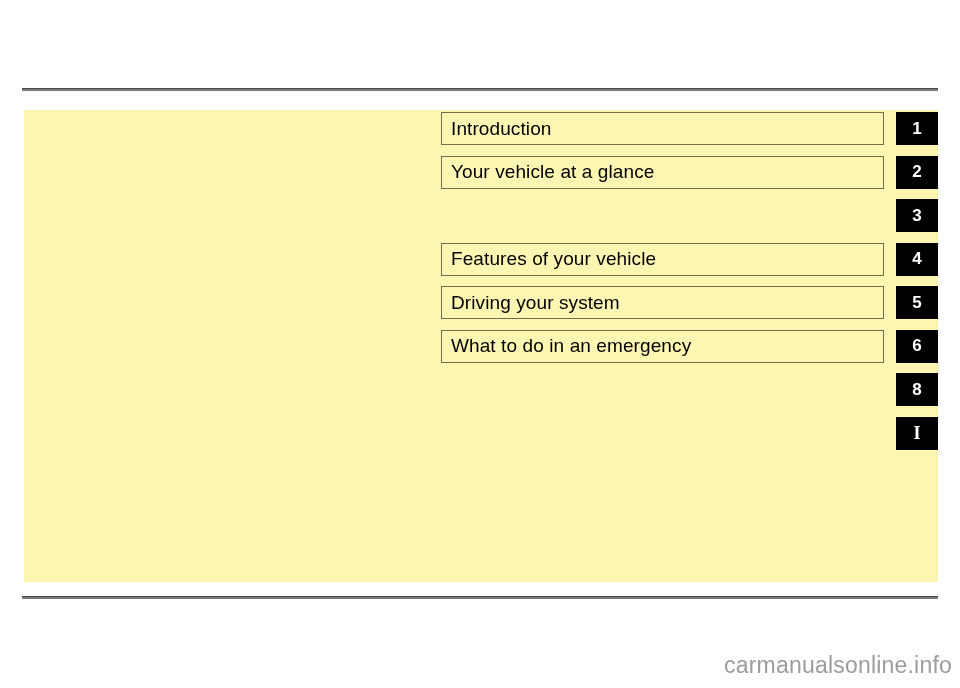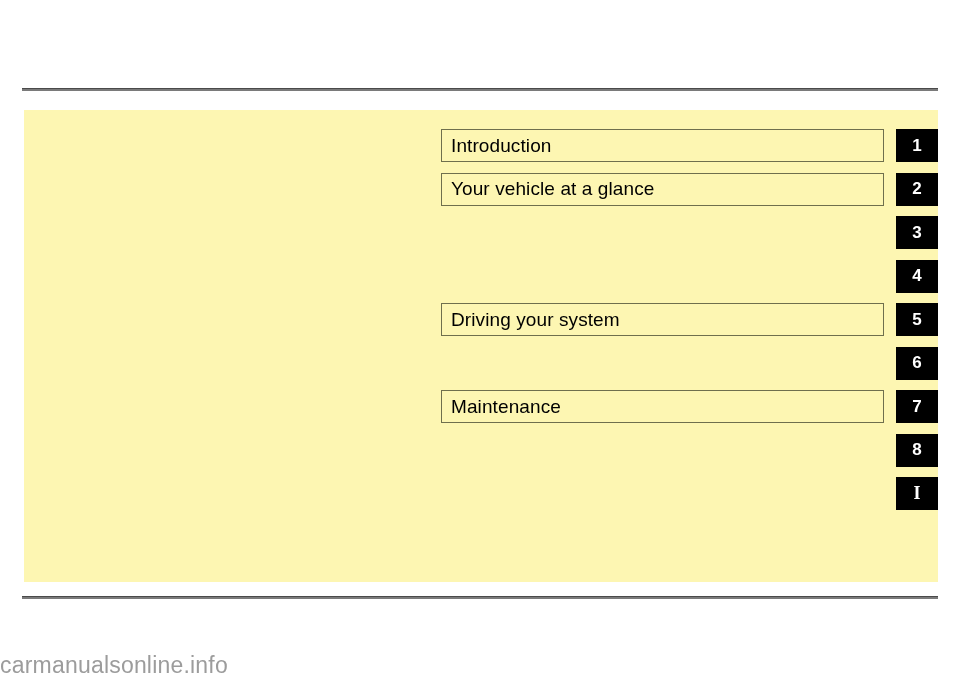--- a/index.html
+++ b/index.html
@@ -82,21 +82,21 @@
     bottom: 0px;
     width: 342px;
     height: 4px;
     background: #000000;
   }
 
   
   .toc-list {
     position: absolute;
     left: 441px;
-    top: 129px;
+    top: 112px;
     width: 497px;
   }
   .toc-row {
     position: relative;
     height: 33px;
     margin-bottom: 10.5px;
   }
   .toc-row-label {
     position: absolute;
     left: 0;
@@ -134,20 +134,21 @@
     font-family: "Liberation Serif", serif;
     font-size: 18px;
   }
 
   
   .watermark {
     position: absolute;
     left: 0;
     top: 652px;
     width: 952px;
+    text-align: right;
     font-family: "Liberation Sans", sans-serif;
     font-size: 23px;
     color: #9c9c9c;
     letter-spacing: 0.2px;
   }
 </style>
 </head>
 <body>
 
 <div class="page">
@@ -163,32 +164,30 @@
         <div class="toc-row-tab">1</div>
       </div>
       <div class="toc-row">
         <div class="toc-row-label">Your vehicle at a glance</div>
         <div class="toc-row-tab">2</div>
       </div>
       <div class="toc-row">
         <div class="toc-row-tab">3</div>
       </div>
       <div class="toc-row">
+        <div class="toc-row-label">Features of your vehicle</div>
         <div class="toc-row-tab">4</div>
       </div>
       <div class="toc-row">
         <div class="toc-row-label">Driving your system</div>
         <div class="toc-row-tab">5</div>
       </div>
       <div class="toc-row">
+        <div class="toc-row-label">What to do in an emergency</div>
         <div class="toc-row-tab">6</div>
-      </div>
-      <div class="toc-row">
-        <div class="toc-row-label">Maintenance</div>
-        <div class="toc-row-tab">7</div>
       </div>
       <div class="toc-row">
         <div class="toc-row-tab">8</div>
       </div>
       <div class="toc-row">
         <div class="toc-row-tab serif-tab">I</div>
       </div>
     </div>
 
   <div class="rule rule-bottom"></div>

